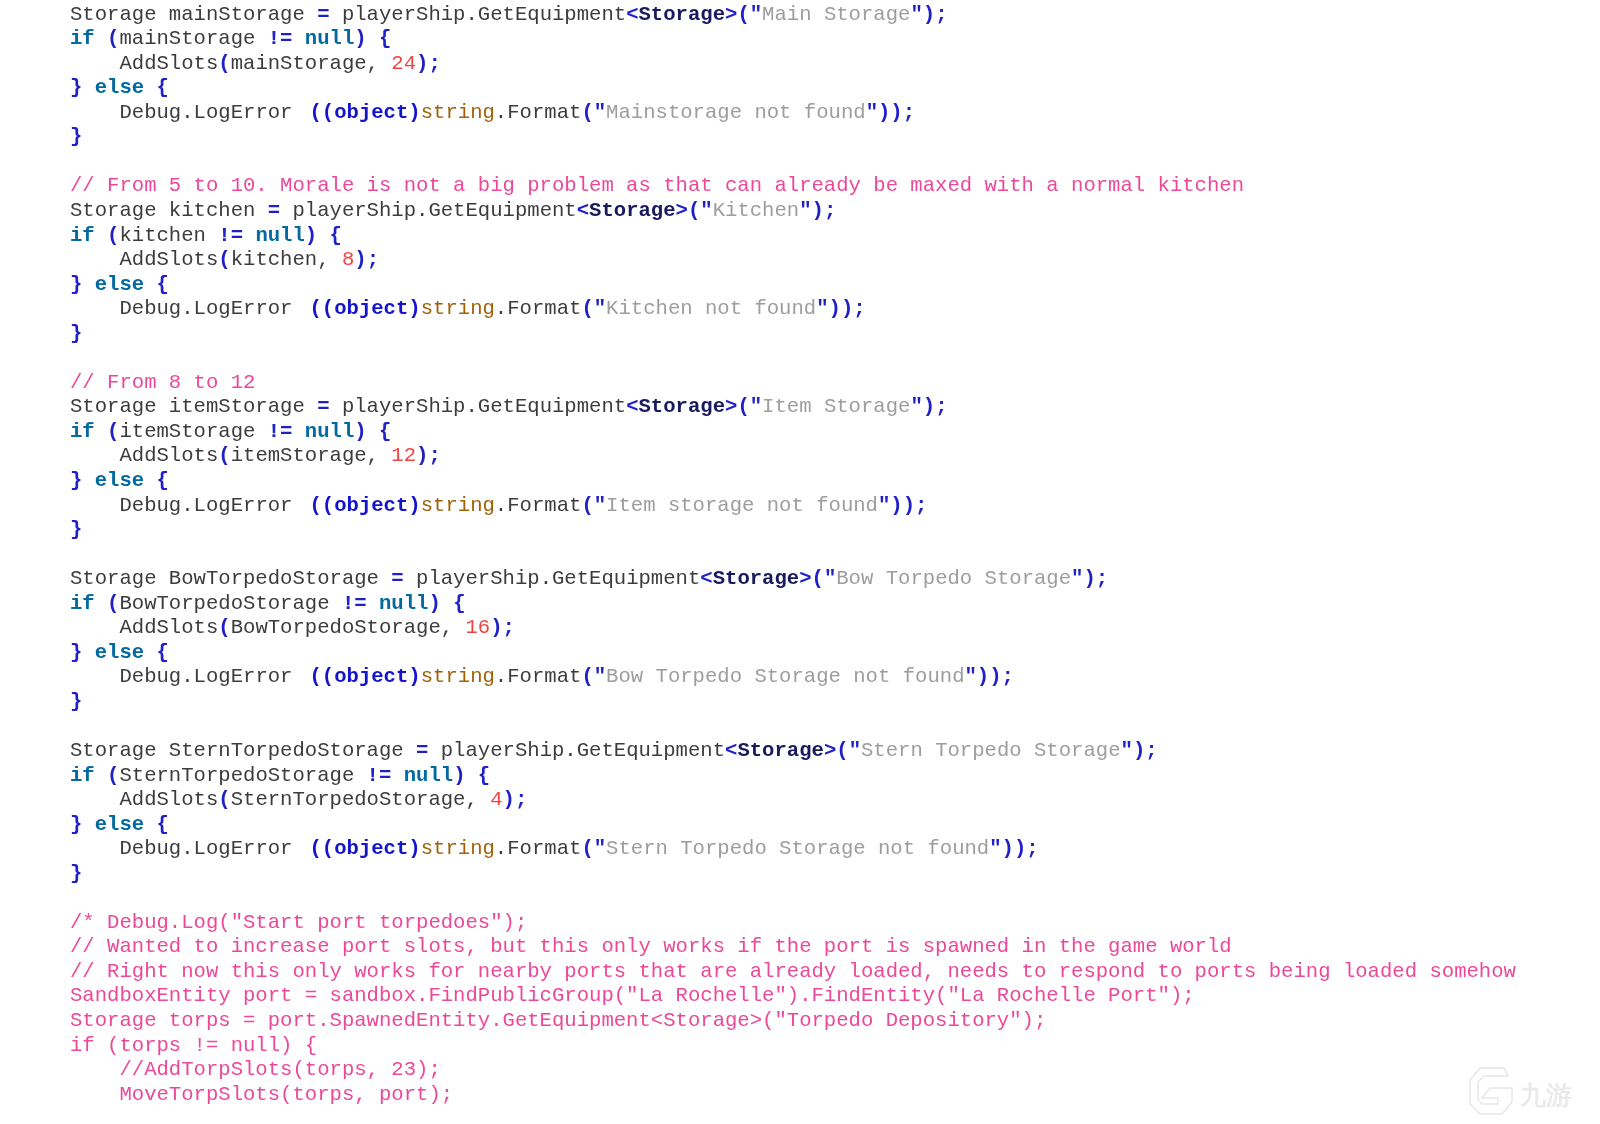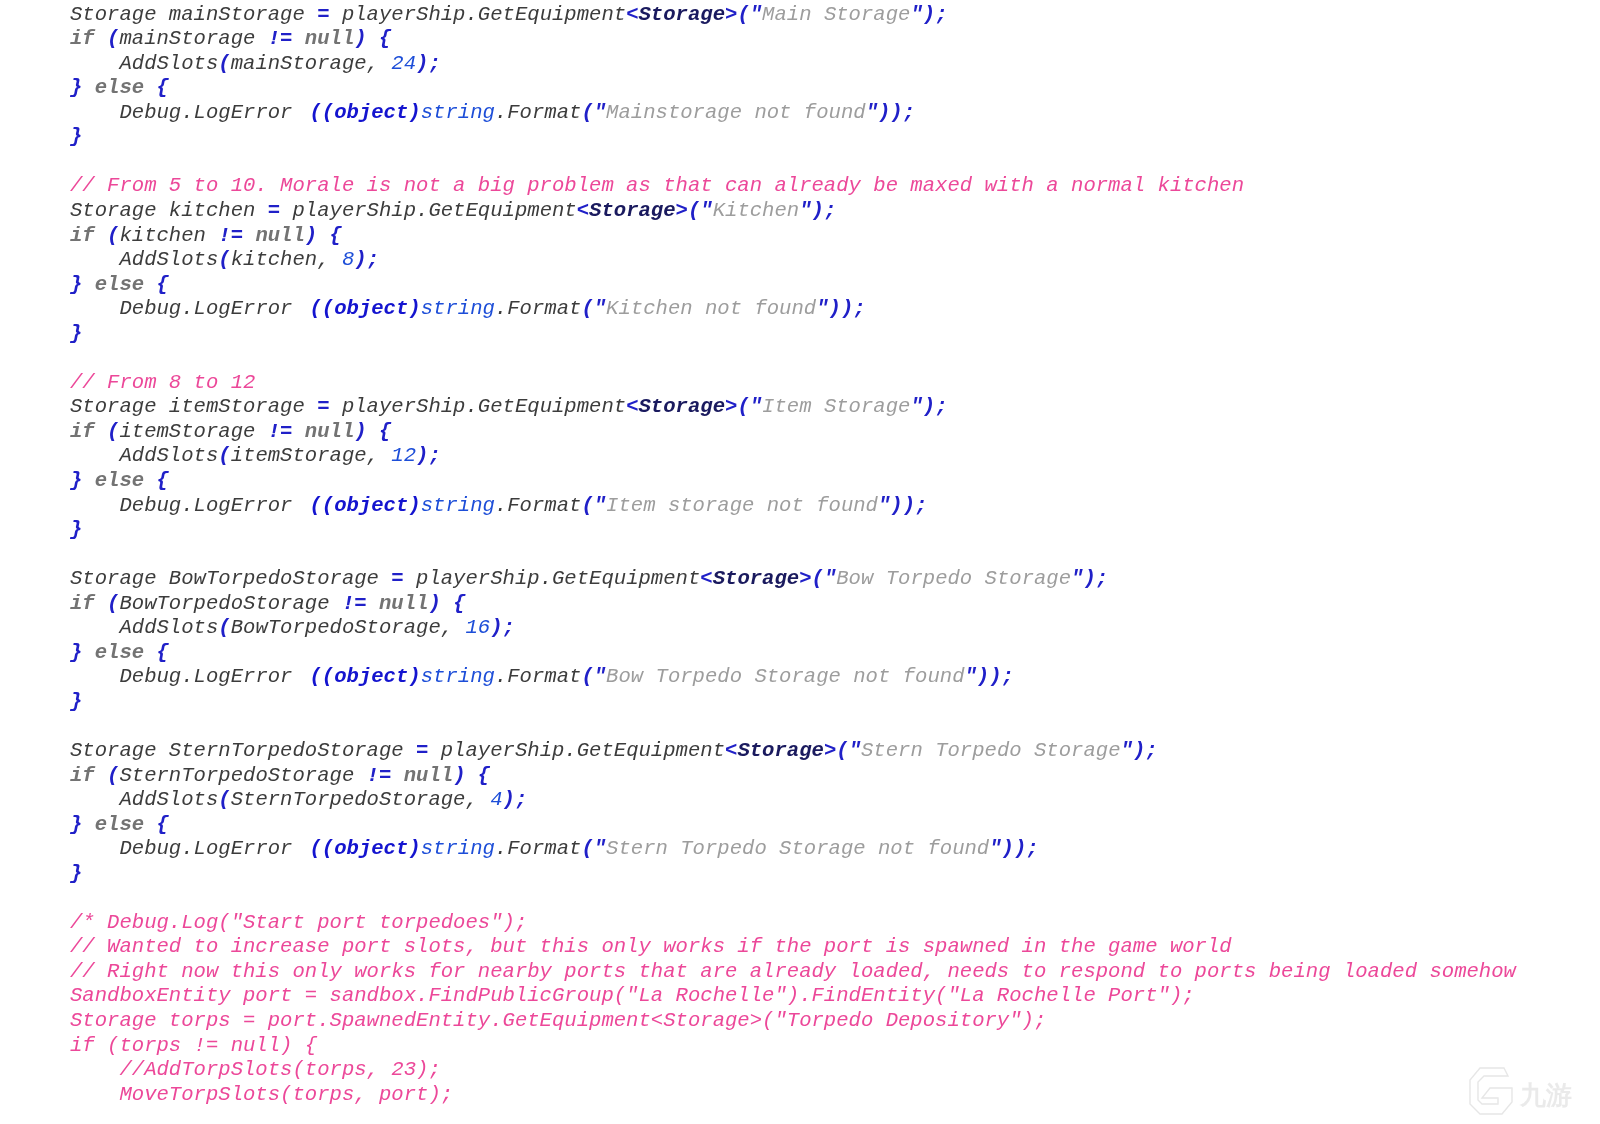--- a/index.html
+++ b/index.html
@@ -31,33 +31,32 @@
     letter-spacing: 0px;
     white-space: pre;
     color: #3b3b3b;
     -webkit-font-smoothing: antialiased;
   }
 
   .ln {
     display: block;
     height: 24.55px;
     white-space: pre;
-    font-style: italic;
   }
 
   
   .t-plain   { color: #3c3c3c; }
-  .t-kw      { color: #737373; font-weight: bold; }
+  .t-kw      { color: #0369a1; font-weight: bold; }
   .t-type    { color: #1a1a5e; font-weight: bold; }
   .t-punc    { color: #2020c8; font-weight: bold; }
-  .t-num     { color: #1d4ed8; }
+  .t-num     { color: #ef4444; }
   .t-str     { color: #9d9d9d; }
   .t-strq    { color: #2020c8; font-weight: bold; }
   .t-cast    { color: #1414cf; font-weight: bold; margin-left: 17px; }
-  .t-special { color: #1d4ed8; }
+  .t-special { color: #a16207; }
   .t-comment { color: #ec4899; }
 
   
   #watermark {
     position: absolute;
     left: 1468px;
     top: 1058px;
     width: 124px;
     height: 58px;
     opacity: 0.34;

